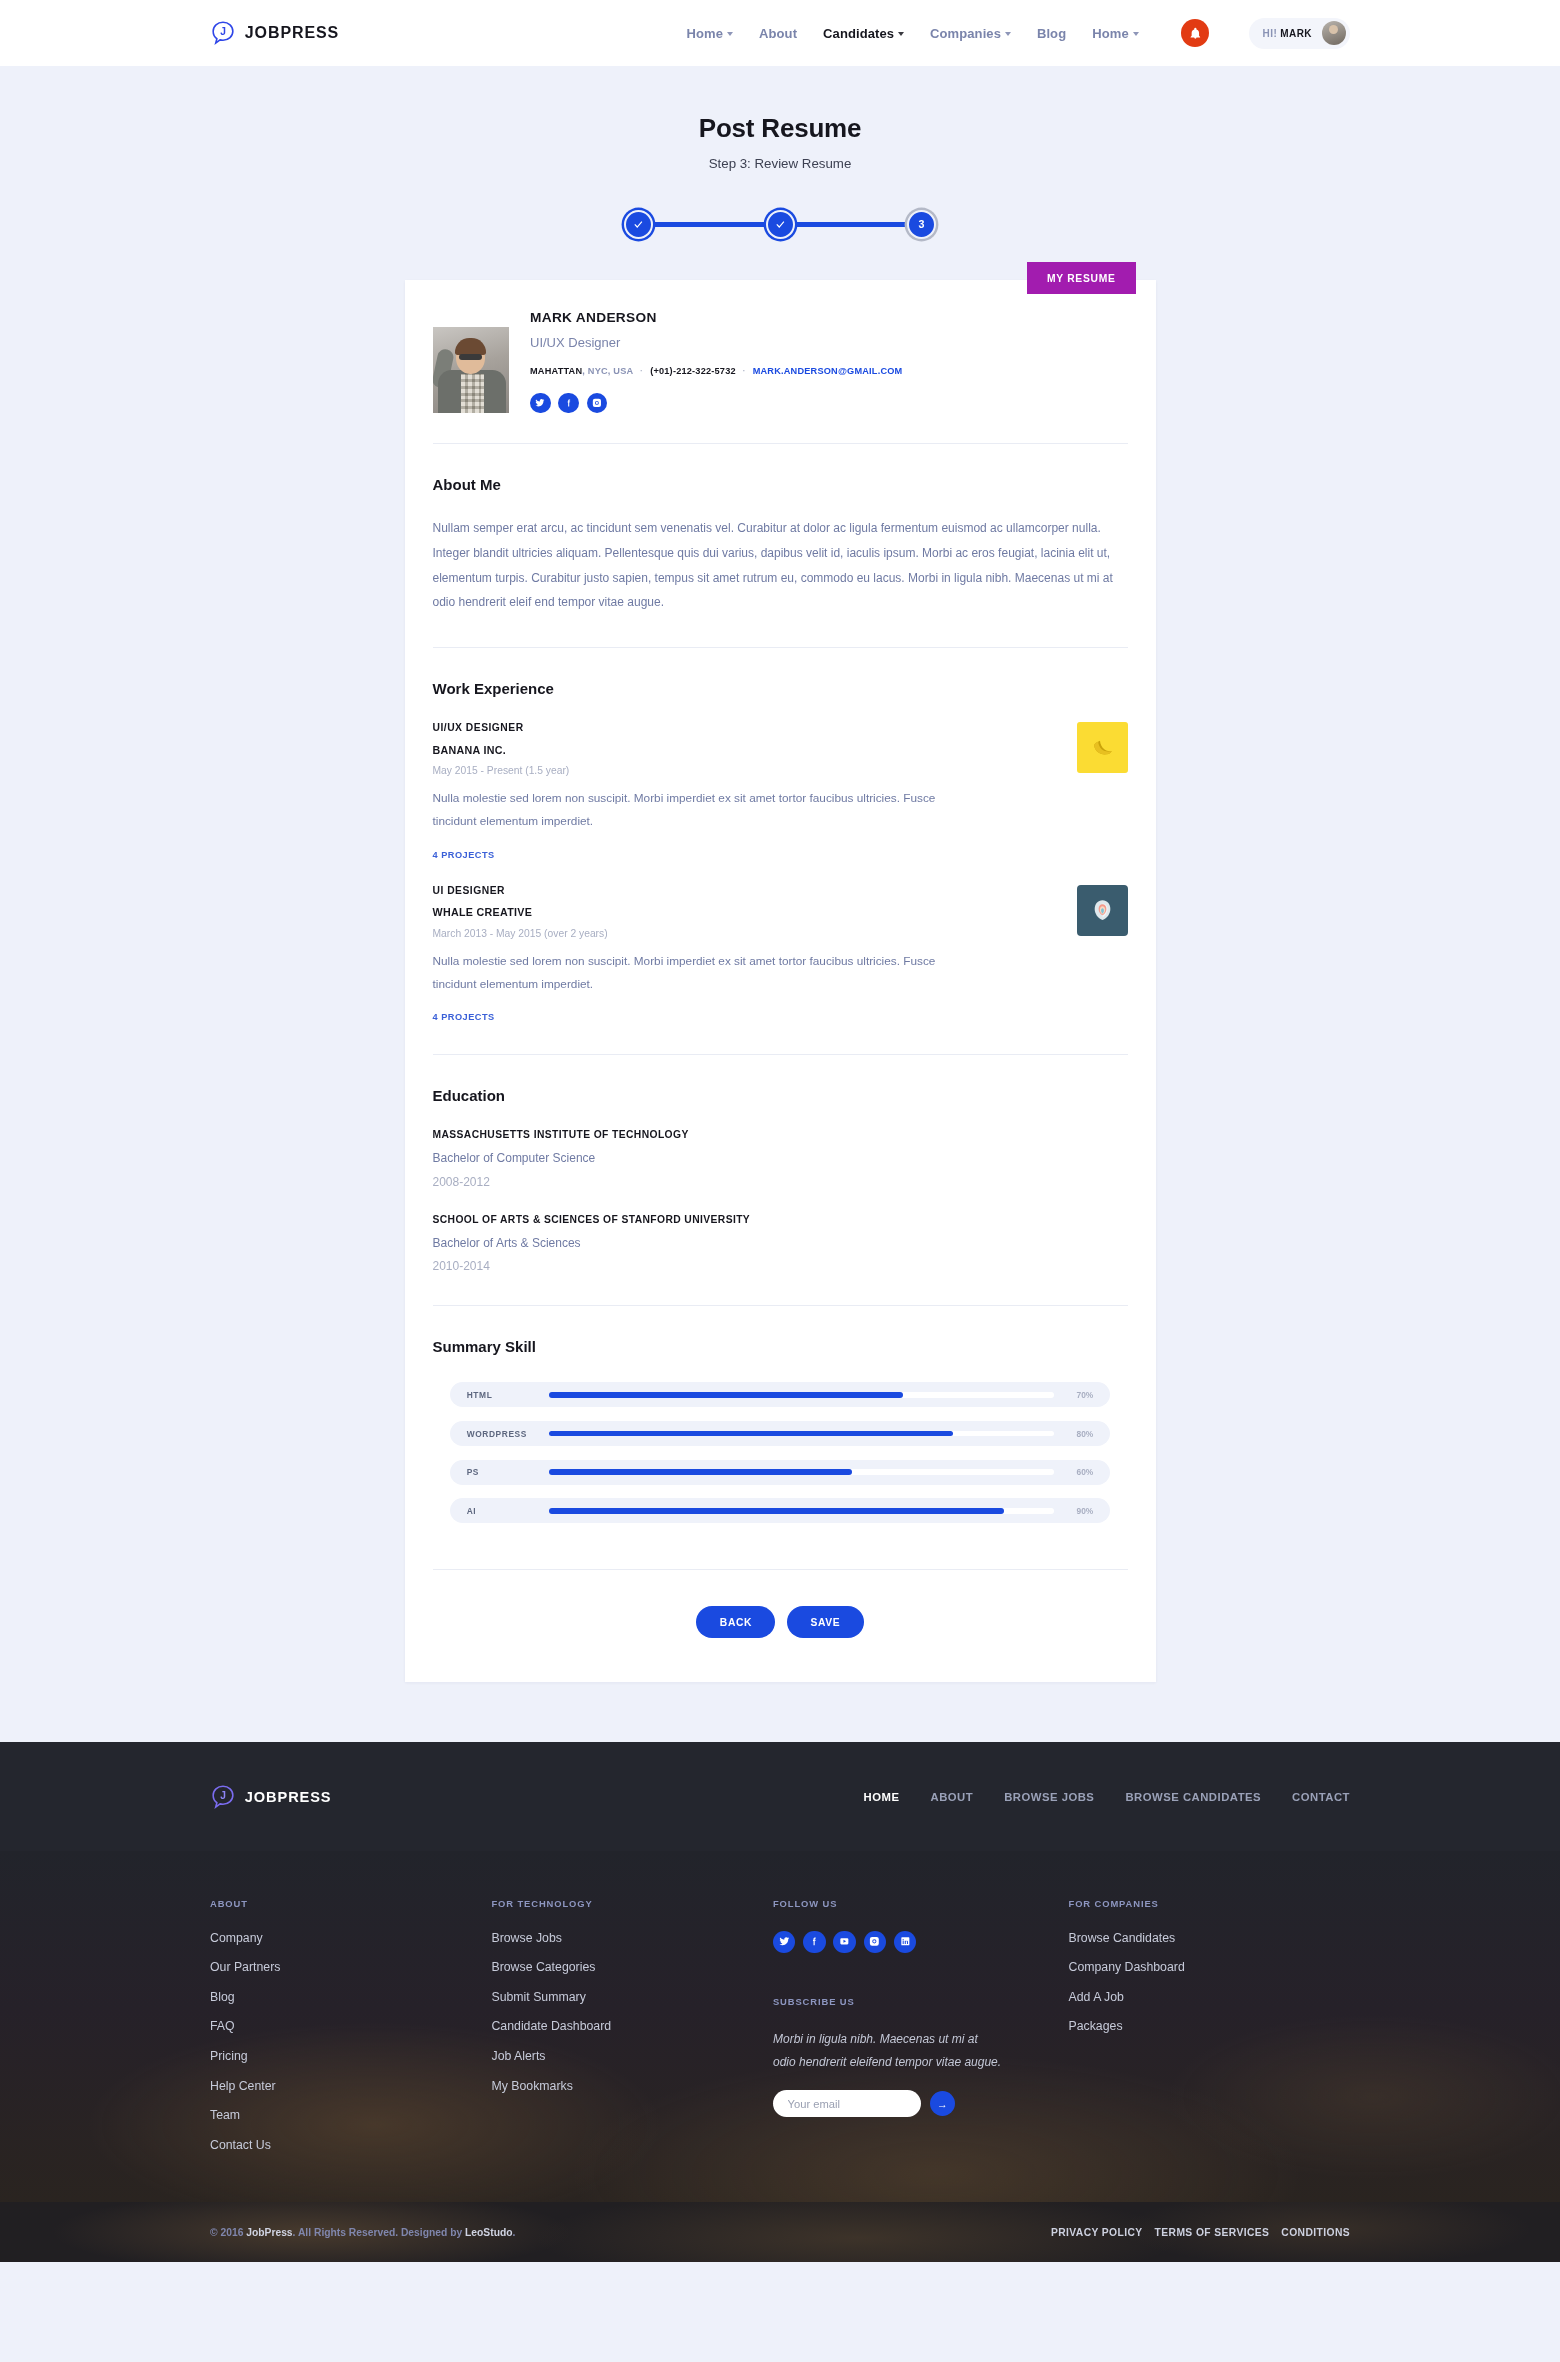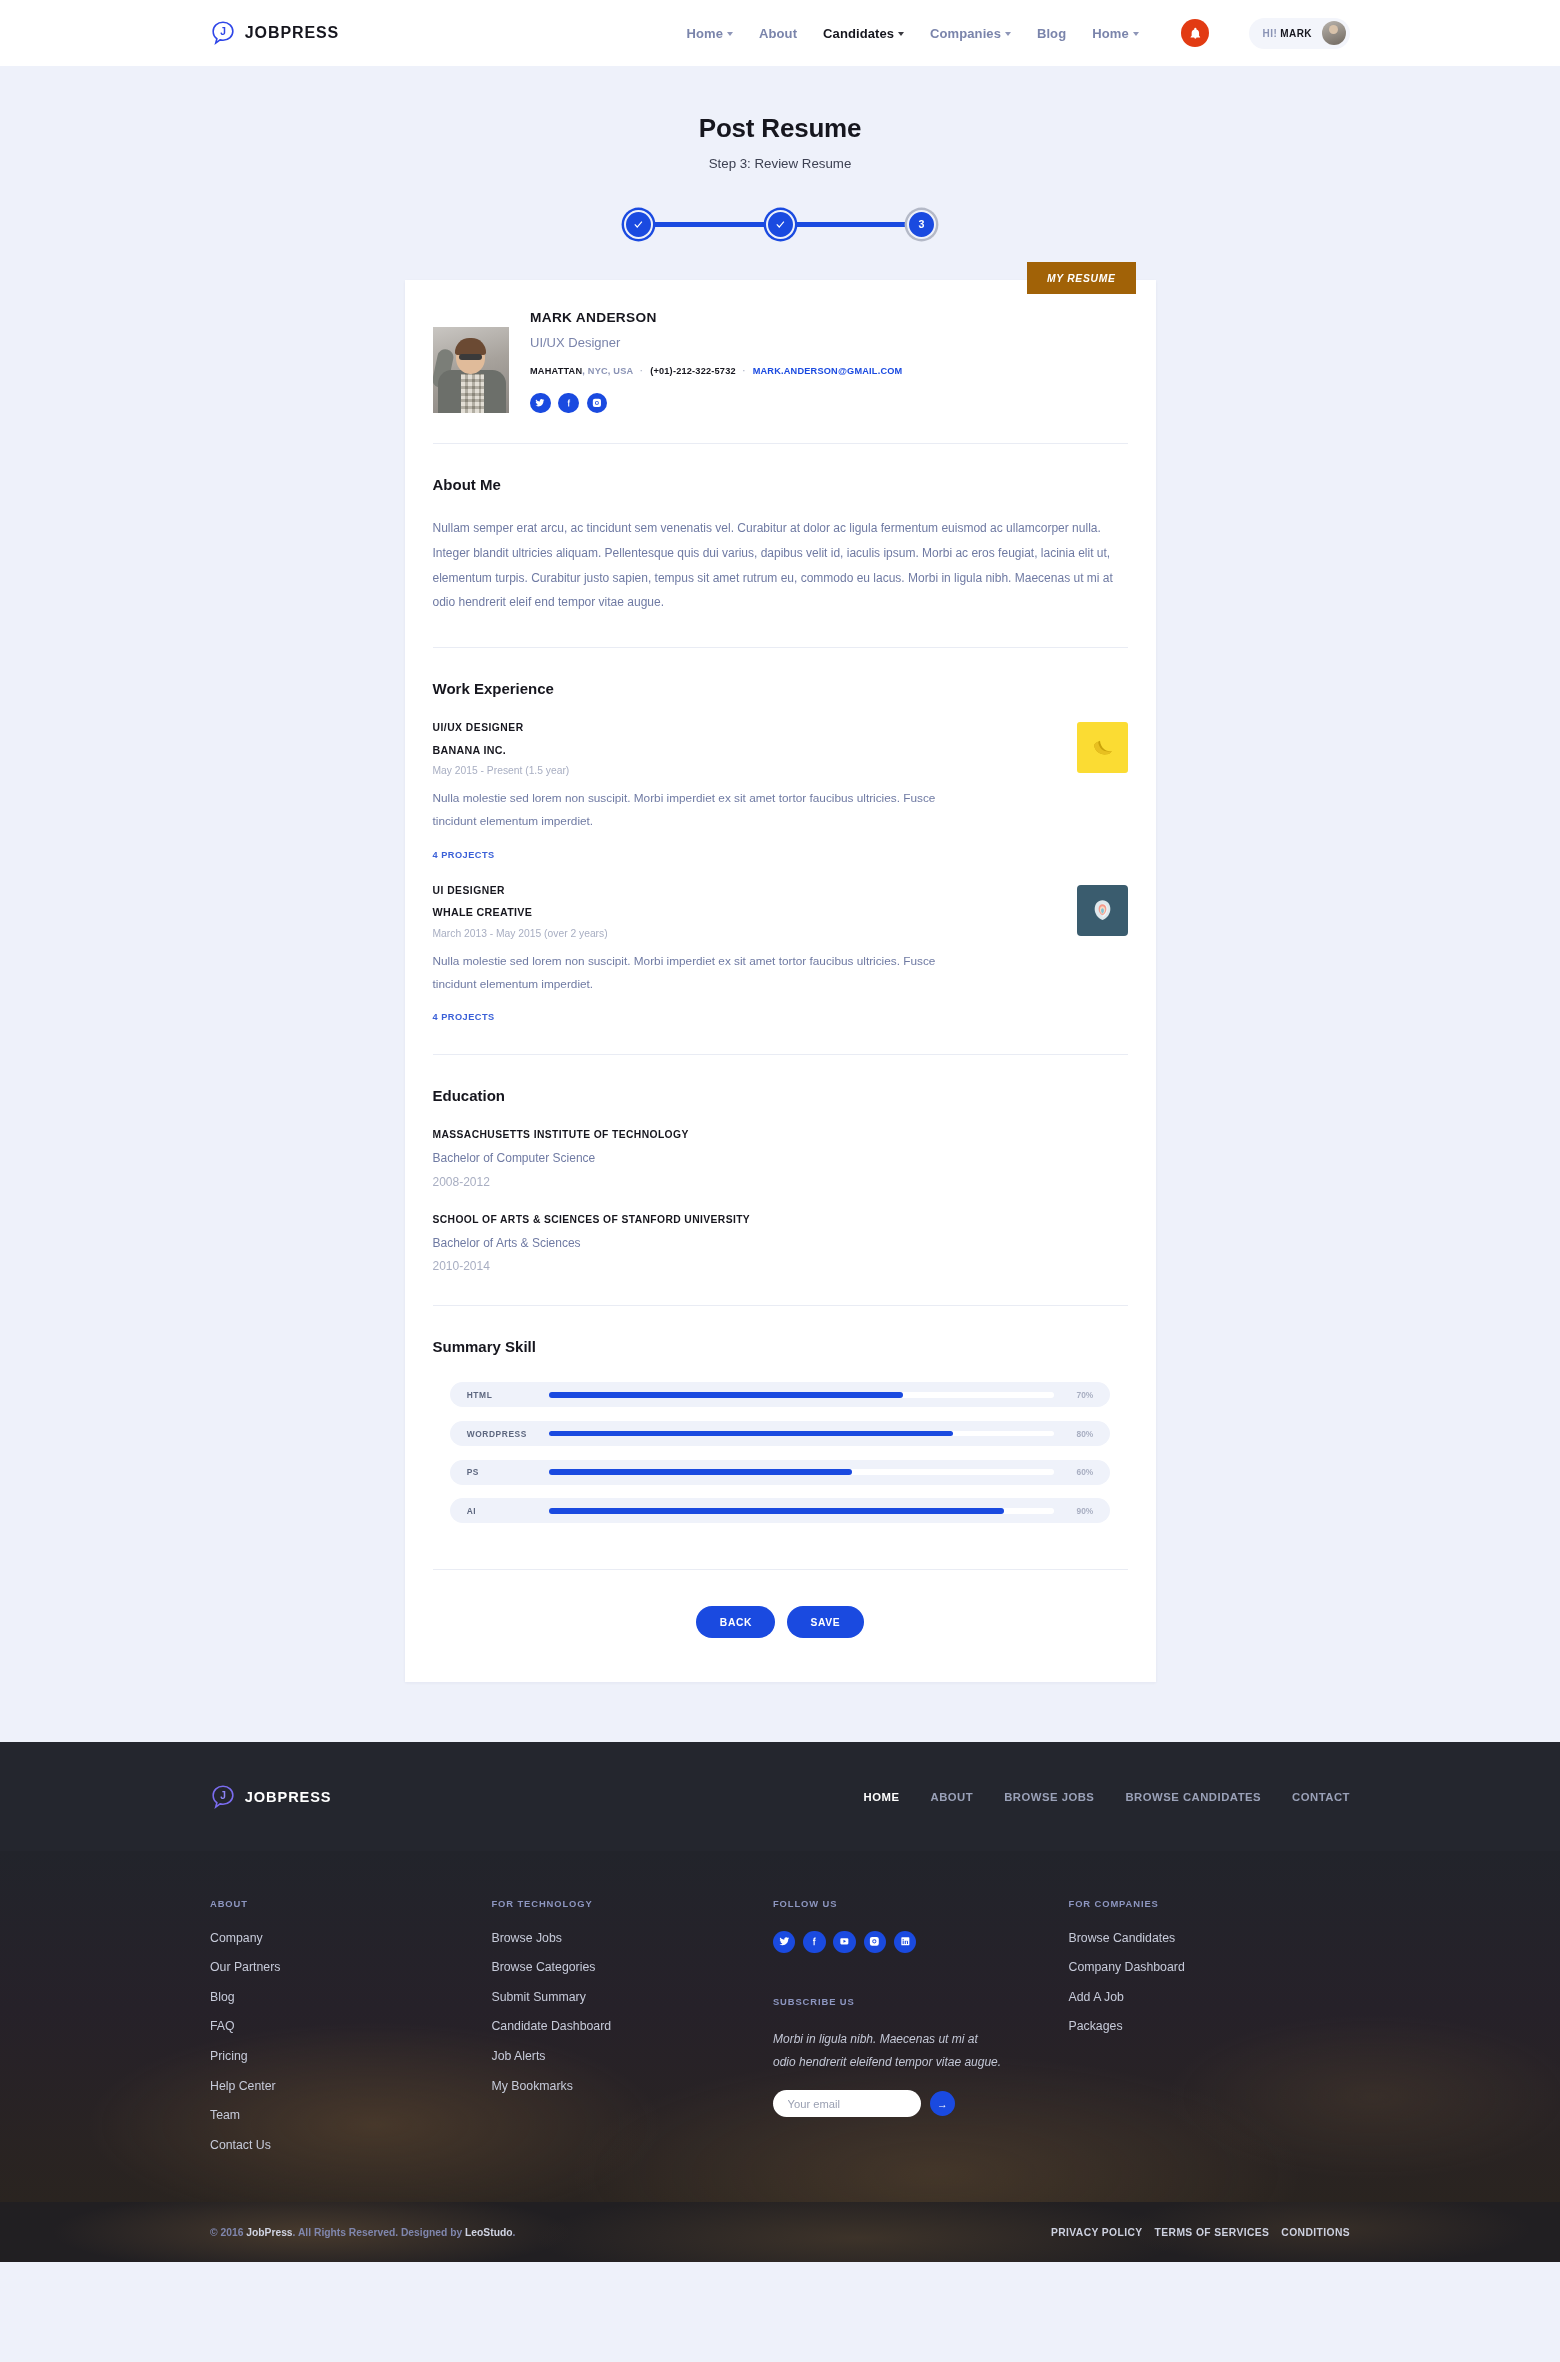--- a/index.html
+++ b/index.html
@@ -78,23 +78,23 @@
   .step.current { box-shadow: 0 0 0 2.4px #b4b9c7; }
   .step svg { width: 10.7px; height: 10.7px; stroke: #fff; stroke-width: 2.6; fill: none; }
   .step-line { height: 4.9px; background: #1a4ae0; flex: 1 1 auto; }
 
   
   .resume-card {
     width: 751px; margin: 41px auto 0; background: #fff; position: relative;
     box-shadow: 0 1px 2.9px rgba(35,45,85,.055);
   }
   .my-resume-btn {
-    position: absolute; top: -17.6px; right: 19.5px; background: #a16207; color: #fff;
+    position: absolute; top: -17.6px; right: 19.5px; background: #a21caf; color: #fff;
     font-size: 10.3px; font-weight: 700; letter-spacing: 0.7px;
-    padding: 10.7px 20.5px; border: none; cursor: pointer; font-style: italic;
+    padding: 10.7px 20.5px; border: none; cursor: pointer;
   }
   .card-section { padding: 0 28px; }
   .divider { height: 1px; background: #e9ecf4; margin: 0 28px; }
 
   .profile-row { display: flex; padding: 30px 0 30px 0; gap: 21.5px; align-items: flex-end; }
   .avatar-lg {
     width: 76px; height: 86px; flex: none;
     background: linear-gradient(165deg,#c9c6c2 0%,#a7a29c 45%,#8b8681 100%);
     position: relative; overflow: hidden;
   }

